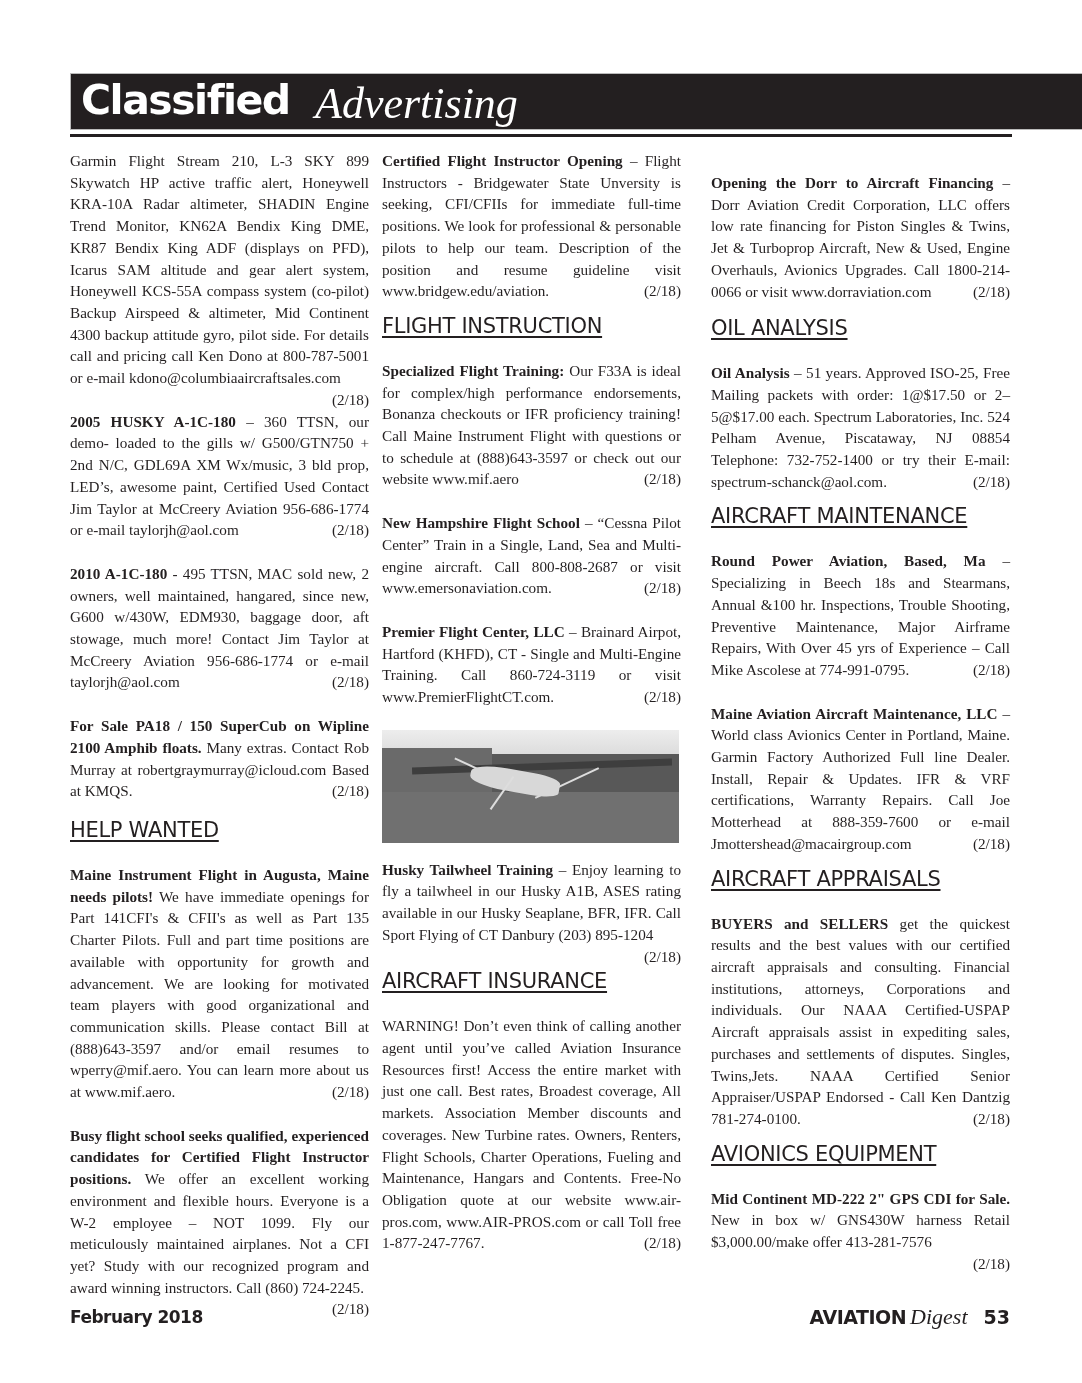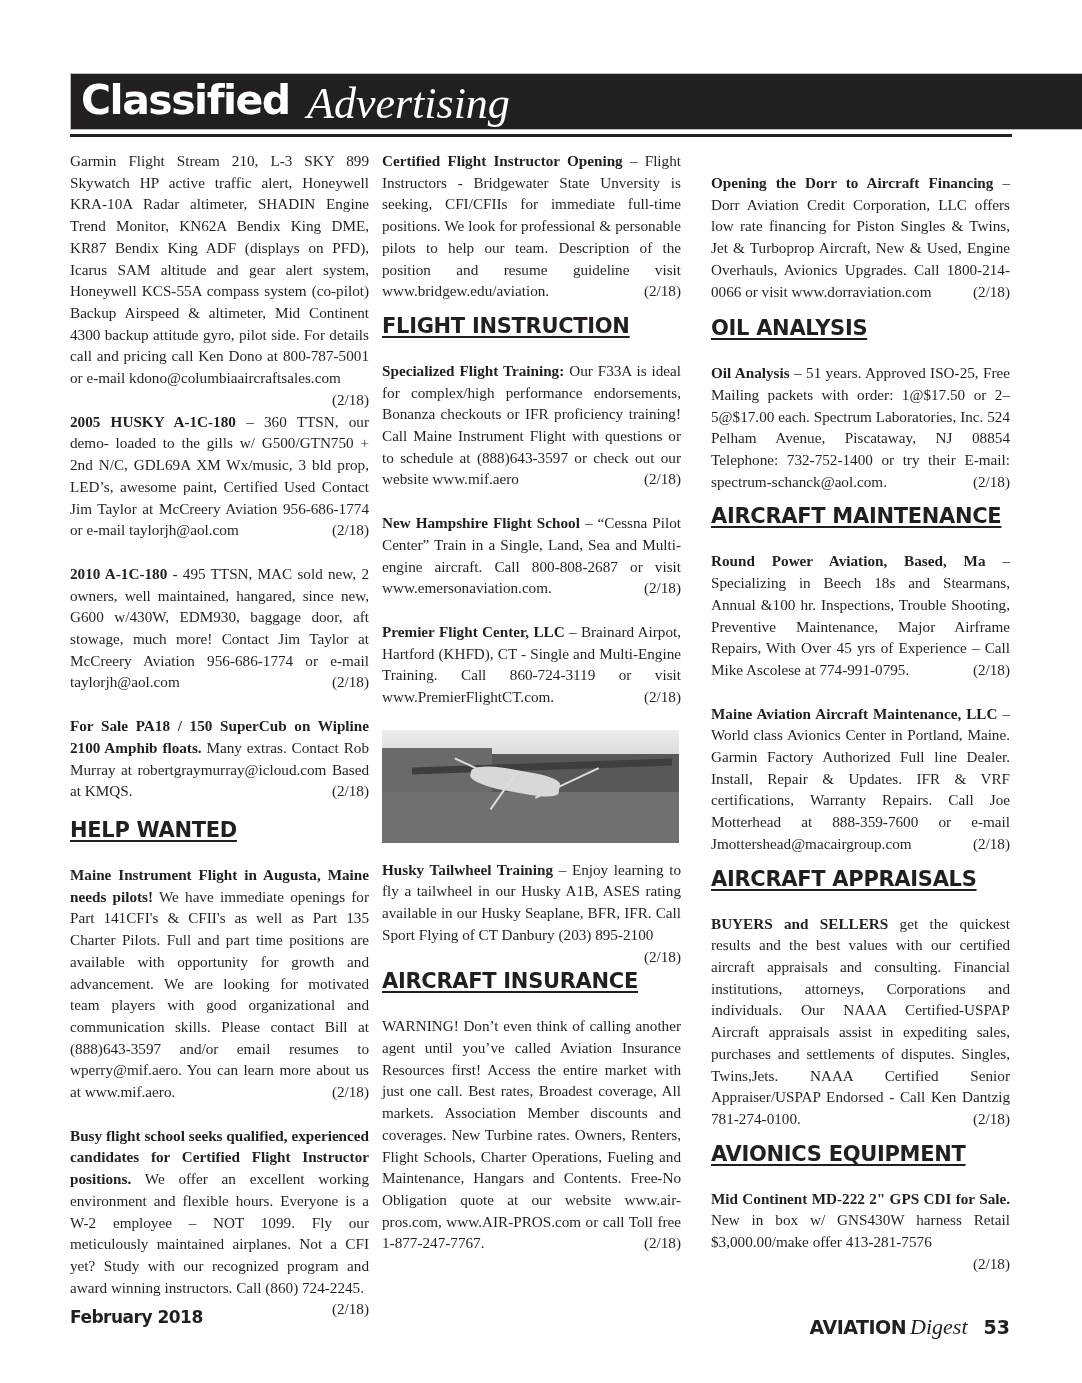--- a/index.html
+++ b/index.html
@@ -7,57 +7,57 @@
   .banner {
     position: absolute; left: 70px; top: 73px; width: 1068px; height: 57px;
     background: #231f20; border: 1px solid #bbb; box-sizing: border-box;
   }
   .banner .t1 {
     position: absolute; left: 10px; top: 2px;
     font-family: "DejaVu Sans", sans-serif; font-weight: bold; font-size: 41px;
     color: #fff; letter-spacing: -1.5px;
   }
   .banner .t2 {
-    position: absolute; left: 236px; top: 4px;
+    position: absolute; left: 244px; top: 4px;
     font-family: "Liberation Serif", serif; font-style: italic; font-size: 44px; color: #fff;
   }
   .rule { position: absolute; left: 70px; top: 134px; width: 942px; height: 3px; background: #231f20; }
 
   .col { position: absolute; top: 150px; width: 299px;
     font-family: "Liberation Serif", serif; font-size: 15.2px; line-height: 21.7px; text-align: justify; }
   .col1 { left: 70px; }
   .col2 { left: 382px; }
   .col3 { left: 711px; top: 172px; }
 
   .ad { margin: 0 0 22px 0; }
   .ad b { font-weight: bold; }
   .ad .date { float: right; }
   .ad .date.block { display: block; float: none; text-align: right; }
 
   h2.sect {
-    font-family: "DejaVu Sans", sans-serif; font-weight: bold; font-size: 21px;
+    font-family: "DejaVu Sans", sans-serif; font-weight: normal; font-size: 21px;
     text-decoration: underline; text-decoration-thickness: 2px; text-underline-offset: 3px;
     margin: -8px 0 20px 0; letter-spacing: -0.3px; line-height: 28px; text-align: left;
   }
 
   .photo {
     width: 297px; height: 113px; margin: 14px 0 16px 0; position: relative; overflow: hidden;
     background: linear-gradient(180deg, #ededed 0%, #dcdcdc 22%, #6f6f6f 30%, #5e5e5e 48%, #7a7a7a 55%, #6a6a6a 100%);
   }
   .photo .hangar { position: absolute; left: 0; top: 18px; width: 110px; height: 45px; background: #6a6a6a; }
   .photo .hangar2 { position: absolute; left: 110px; top: 24px; width: 187px; height: 40px; background: #585858; }
   .photo .ground { position: absolute; left: 0; top: 62px; width: 297px; height: 51px; background: #707070; }
   .photo .wing { position: absolute; left: 30px; top: 33px; width: 260px; height: 7px; background: #3e3e3e; transform: rotate(-2deg); }
   .photo .fuse { position: absolute; left: 88px; top: 40px; width: 90px; height: 22px; background: #d8d8d8; border-radius: 40% 30% 30% 40%; transform: rotate(10deg); }
   .photo .strut1 { position: absolute; left: 70px; top: 40px; width: 60px; height: 2px; background: #ddd; transform: rotate(25deg); }
   .photo .strut2 { position: absolute; left: 150px; top: 52px; width: 70px; height: 2px; background: #ddd; transform: rotate(-25deg); }
   .photo .gear { position: absolute; left: 100px; top: 62px; width: 40px; height: 2px; background: #ddd; transform: rotate(-55deg); }
 
   .footer-left { position: absolute; left: 70px; top: 1307px; font-family: "DejaVu Sans", sans-serif; font-size: 17px; font-weight: bold; letter-spacing: -0.5px; }
-  .footer-right { position: absolute; right: 72px; top: 1304px; white-space: nowrap; margin-top: 10px; }
+  .footer-right { position: absolute; right: 72px; top: 1304px; white-space: nowrap; }
   .footer-right .brand { font-family: "DejaVu Sans", sans-serif; font-weight: bold; font-size: 19px; letter-spacing: -0.5px; }
   .footer-right .digest { font-family: "Liberation Serif", serif; font-style: italic; font-size: 22px; margin-left: 4px; }
   .footer-right .page { font-family: "DejaVu Sans", sans-serif; font-weight: bold; font-size: 19px; margin-left: 16px; }
 </style>
 </head>
 <body>
 
 <div class="banner">
   <span class="t1">Classified</span>
   <span class="t2">Advertising</span>
@@ -83,21 +83,21 @@
   <div class="photo" title="Husky tailwheel airplane in front of hangars">
     <div class="hangar"></div>
     <div class="hangar2"></div>
     <div class="ground"></div>
     <div class="wing"></div>
     <div class="strut1"></div>
     <div class="strut2"></div>
     <div class="fuse"></div>
     <div class="gear"></div>
   </div>
-  <div class="ad" style="margin-bottom:6px"><b>Husky Tailwheel Training</b><span> – Enjoy learning to fly a tailwheel in our Husky A1B, ASES rating available in our Husky Seaplane, BFR, IFR. Call Sport Flying of CT Danbury (203) 895-2100</span><span class="date block">(2/18)</span></div>
+  <div class="ad" style="margin-bottom:6px"><b>Husky Tailwheel Training</b><span> – Enjoy learning to fly a tailwheel in our Husky A1B, ASES rating available in our Husky Seaplane, BFR, IFR. Call Sport Flying of CT Danbury (203) 895-1204</span><span class="date block">(2/18)</span></div>
   <h2 class="sect" style="margin-top:-6px">AIRCRAFT INSURANCE</h2>
   <div class="ad"><span>WARNING! Don’t even think of calling another agent until you’ve called Aviation Insurance Resources first! Access the entire market with just one call. Best rates, Broadest coverage, All markets. Association Member discounts and coverages. New Turbine rates. Owners, Renters, Flight Schools, Charter Operations, Fueling and Maintenance, Hangars and Contents. Free-No Obligation quote at our website www.air-pros.com, www.AIR-PROS.com or call Toll free 1-877-247-7767.</span> <span class="date">(2/18)</span></div>
 </div>
 
 <div class="col col3">
   <div class="ad" style="margin-bottom:20px"><b>Opening the Dorr to Aircraft Financing</b><span> – Dorr Aviation Credit Corporation, LLC offers low rate financing for Piston Singles &amp; Twins, Jet &amp; Turboprop Aircraft, New &amp; Used, Engine Overhauls, Avionics Upgrades. Call 1800-214-0066 or visit www.dorraviation.com</span> <span class="date">(2/18)</span></div>
   <h2 class="sect">OIL ANALYSIS</h2>
   <div class="ad" style="margin-bottom:18px"><b>Oil Analysis</b><span> – 51 years. Approved ISO-25, Free Mailing packets with order: 1@$17.50 or 2–5@$17.00 each. Spectrum Laboratories, Inc. 524 Pelham Avenue, Piscataway, NJ 08854 Telephone: 732-752-1400 or try their E-mail: spectrum-schanck@aol.com.</span> <span class="date">(2/18)</span></div>
   <h2 class="sect">AIRCRAFT MAINTENANCE</h2>
   <div class="ad"><b>Round Power Aviation, Based, Ma</b><span> – Specializing in Beech 18s and Stearmans, Annual &amp;100 hr. Inspections, Trouble Shooting, Preventive Maintenance, Major Airframe Repairs, With Over 45 yrs of Experience – Call Mike Ascolese at 774-991-0795.</span> <span class="date">(2/18)</span></div>

